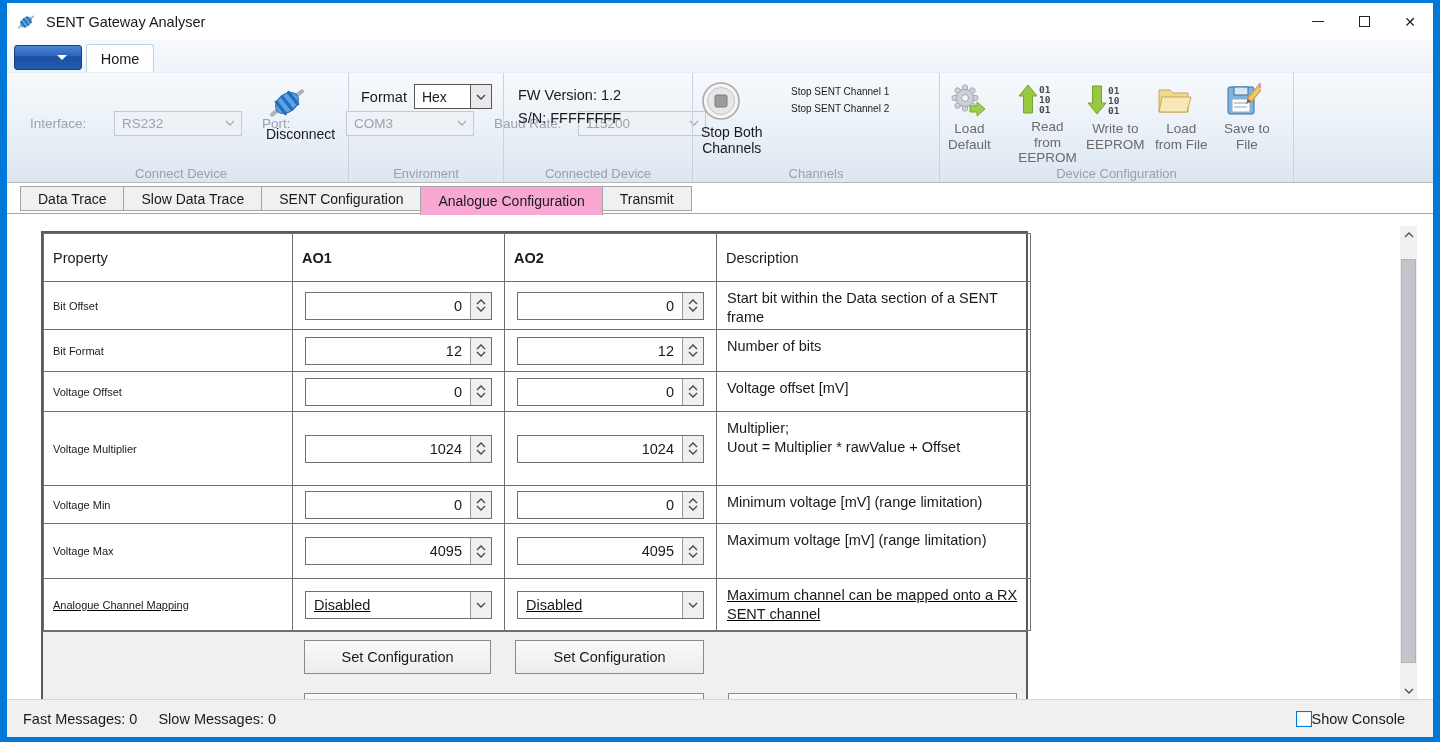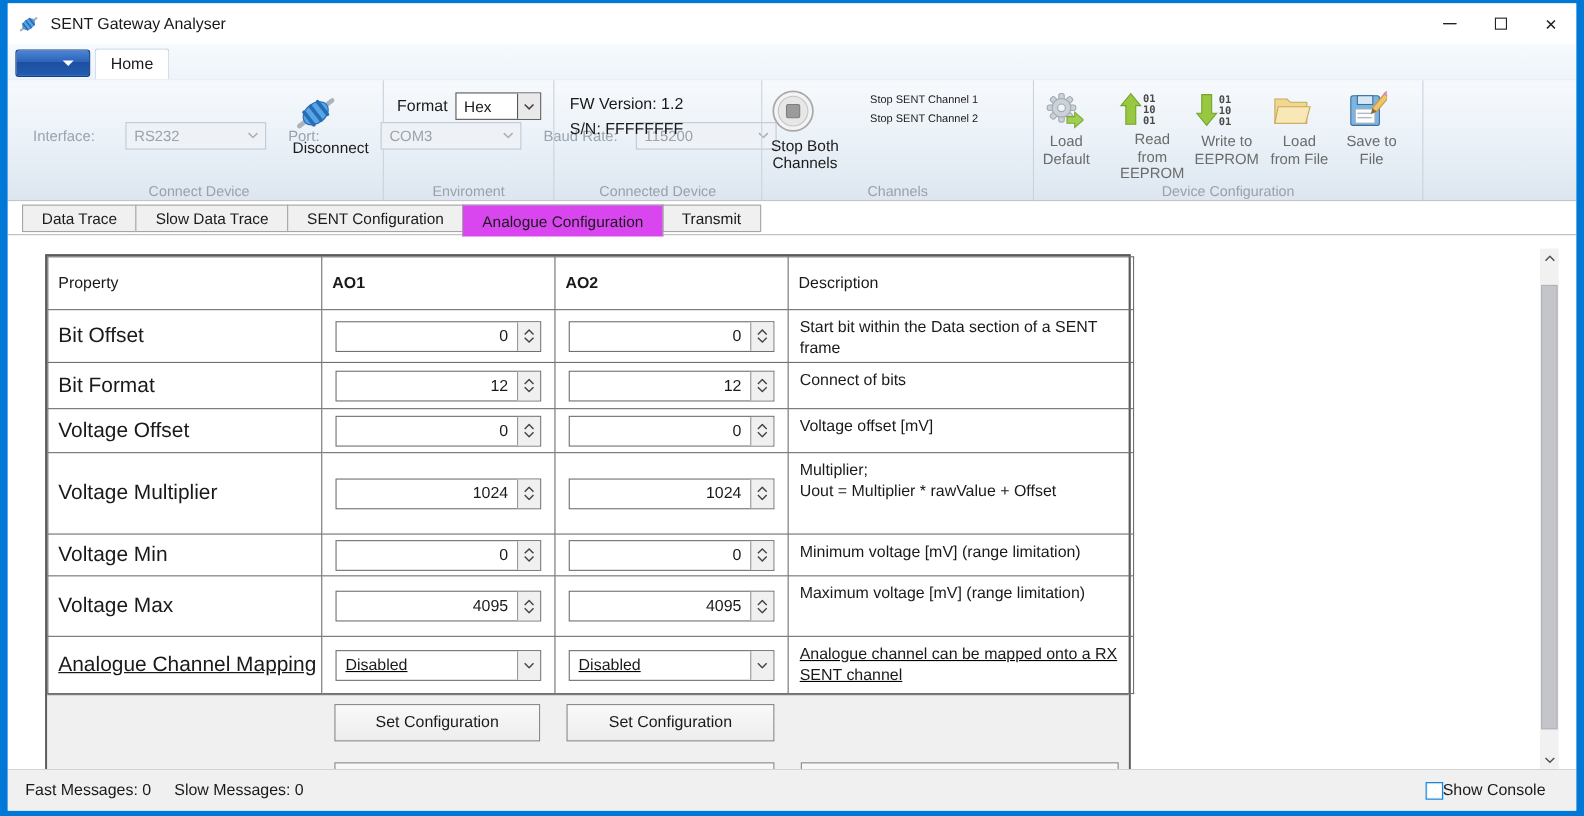--- a/index.html
+++ b/index.html
@@ -75,38 +75,38 @@
   .icon36 { width:38px; height:36px; display:flex; align-items:center; justify-content:center; }
 
   
   .gapstrip { height:3px; background:#fff; flex:0 0 auto; }
   .tabstrip { height:28px; background:#fff; display:flex; align-items:flex-start; padding-left:13px; position:relative; flex:0 0 auto; }
   .tabstrip::after { content:""; position:absolute; left:0; right:0; bottom:0; height:1px; background:#a5a5a5; }
   .ptab {
     height:25px; padding:0 17px; background:#f0f0f0; border:1px solid #a5a5a5; margin-right:-1px;
     display:flex; align-items:center; font-size:14px; color:#1a1a1a; position:relative;
   }
-  .ptab.active { height:29px; background:#d946ef; border-bottom:none; z-index:3; }
+  .ptab.active { height:29px; background:#f9a8d4; border-bottom:none; z-index:3; }
 
   
   .content { flex:1 1 auto; background:#fff; position:relative; overflow:hidden; }
   .cfg-panel { position:absolute; left:34px; top:17px; width:987px; border:2px solid #5b5b5b; }
   table.cfg { width:100%; border-collapse:collapse; table-layout:fixed; }
   table.cfg td, table.cfg th { border:1px solid #707070; }
   table.cfg tr:nth-child(1) { height:48px; }
   table.cfg tr:nth-child(2) { height:48px; }
   table.cfg tr:nth-child(3) { height:42px; }
   table.cfg tr:nth-child(4) { height:40px; }
   table.cfg tr:nth-child(5) { height:74px; }
   table.cfg tr:nth-child(6) { height:38px; }
   table.cfg tr:nth-child(7) { height:55px; }
   table.cfg tr:nth-child(8) { height:52px;text-decoration:underline; }
   th.hcell { font-weight:normal; text-align:left; padding-left:9px; font-size:14.5px; color:#1a1a1a; }
   th.hcell.bold { font-weight:bold; }
-  td.prop { padding-left:9px; font-size:19px; color:#1a1a1a; vertical-align:middle; }
+  td.prop { padding-left:9px; font-size:11px; color:#1a1a1a; vertical-align:middle; }
   td.val { vertical-align:middle; padding:0 12px; }
   td.desc { vertical-align:top; padding:7px 10px 0 10px; font-size:14.5px; color:#1a1a1a; line-height:19px; white-space:pre-line;margin-left:37px; }
   .spinner, .selectbox { width:187px; height:28px; border:1px solid #707070; background:#fff; display:flex; }
   .spin-val { flex:1; text-align:right; padding-right:8px; font-size:14.5px; color:#1a1a1a; line-height:26px; }
   .spin-btns { width:21px; border-left:1px solid #9a9a9a; background:#f0f0f0; display:flex; flex-direction:column; align-items:center; justify-content:center; gap:1px; }
   .sel-val { flex:1; text-align:left; padding-left:8px; font-size:14.5px; color:#1a1a1a; line-height:26px; }
   .sel-btn { width:21px; border-left:1px solid #9a9a9a; background:#f0f0f0; display:flex; align-items:center; justify-content:center; }
   .cfg-footer { position:relative; background:#f0f0f0; height:112px; border-top:1px solid #707070; }
   .push-btn {
     position:absolute; background:linear-gradient(#f9f9f9,#ededed); border:1px solid #8a8a8a;
@@ -415,21 +415,21 @@
                     <div class="spin-btns">
                       <svg width="10" height="6">
                         <polyline points="1,5 5,1 9,5" fill="none" stroke="#444" stroke-width="1.3"></polyline>
                       </svg>
                       <svg width="10" height="6">
                         <polyline points="1,1 5,5 9,1" fill="none" stroke="#444" stroke-width="1.3"></polyline>
                       </svg>
                     </div>
                   </div>
                 </td>
-            <td class="desc">Connect of bits</td>
+            <td class="desc">Number of bits</td>
           </tr>
           <tr>
             <td class="prop">Voltage Offset</td>
             <td class="val">
                   <div class="spinner">
                     <div class="spin-val">0</div>
                     <div class="spin-btns">
                       <svg width="10" height="6">
                         <polyline points="1,5 5,1 9,5" fill="none" stroke="#444" stroke-width="1.3"></polyline>
                       </svg>
@@ -560,21 +560,21 @@
             <td class="val">
                   <div class="selectbox">
                     <div class="sel-val">Disabled</div>
                     <div class="sel-btn">
                       <svg width="10" height="6">
                         <polyline points="1,1 5,5 9,1" fill="none" stroke="#444" stroke-width="1.3"></polyline>
                       </svg>
                     </div>
                   </div>
                 </td>
-            <td class="desc">Analogue channel can be mapped onto a RX SENT channel</td>
+            <td class="desc">Maximum channel can be mapped onto a RX SENT channel</td>
           </tr>
         </tbody>
           </table>
         <div class="cfg-footer">
           <button class="push-btn btn-set1">Set Configuration</button>
           <button class="push-btn btn-set2">Set Configuration</button>
           <button class="push-btn btn-both">Set Configuration on both Channels</button>
           <button class="push-btn btn-read">Read Configuration</button>
         </div>
       </div>

